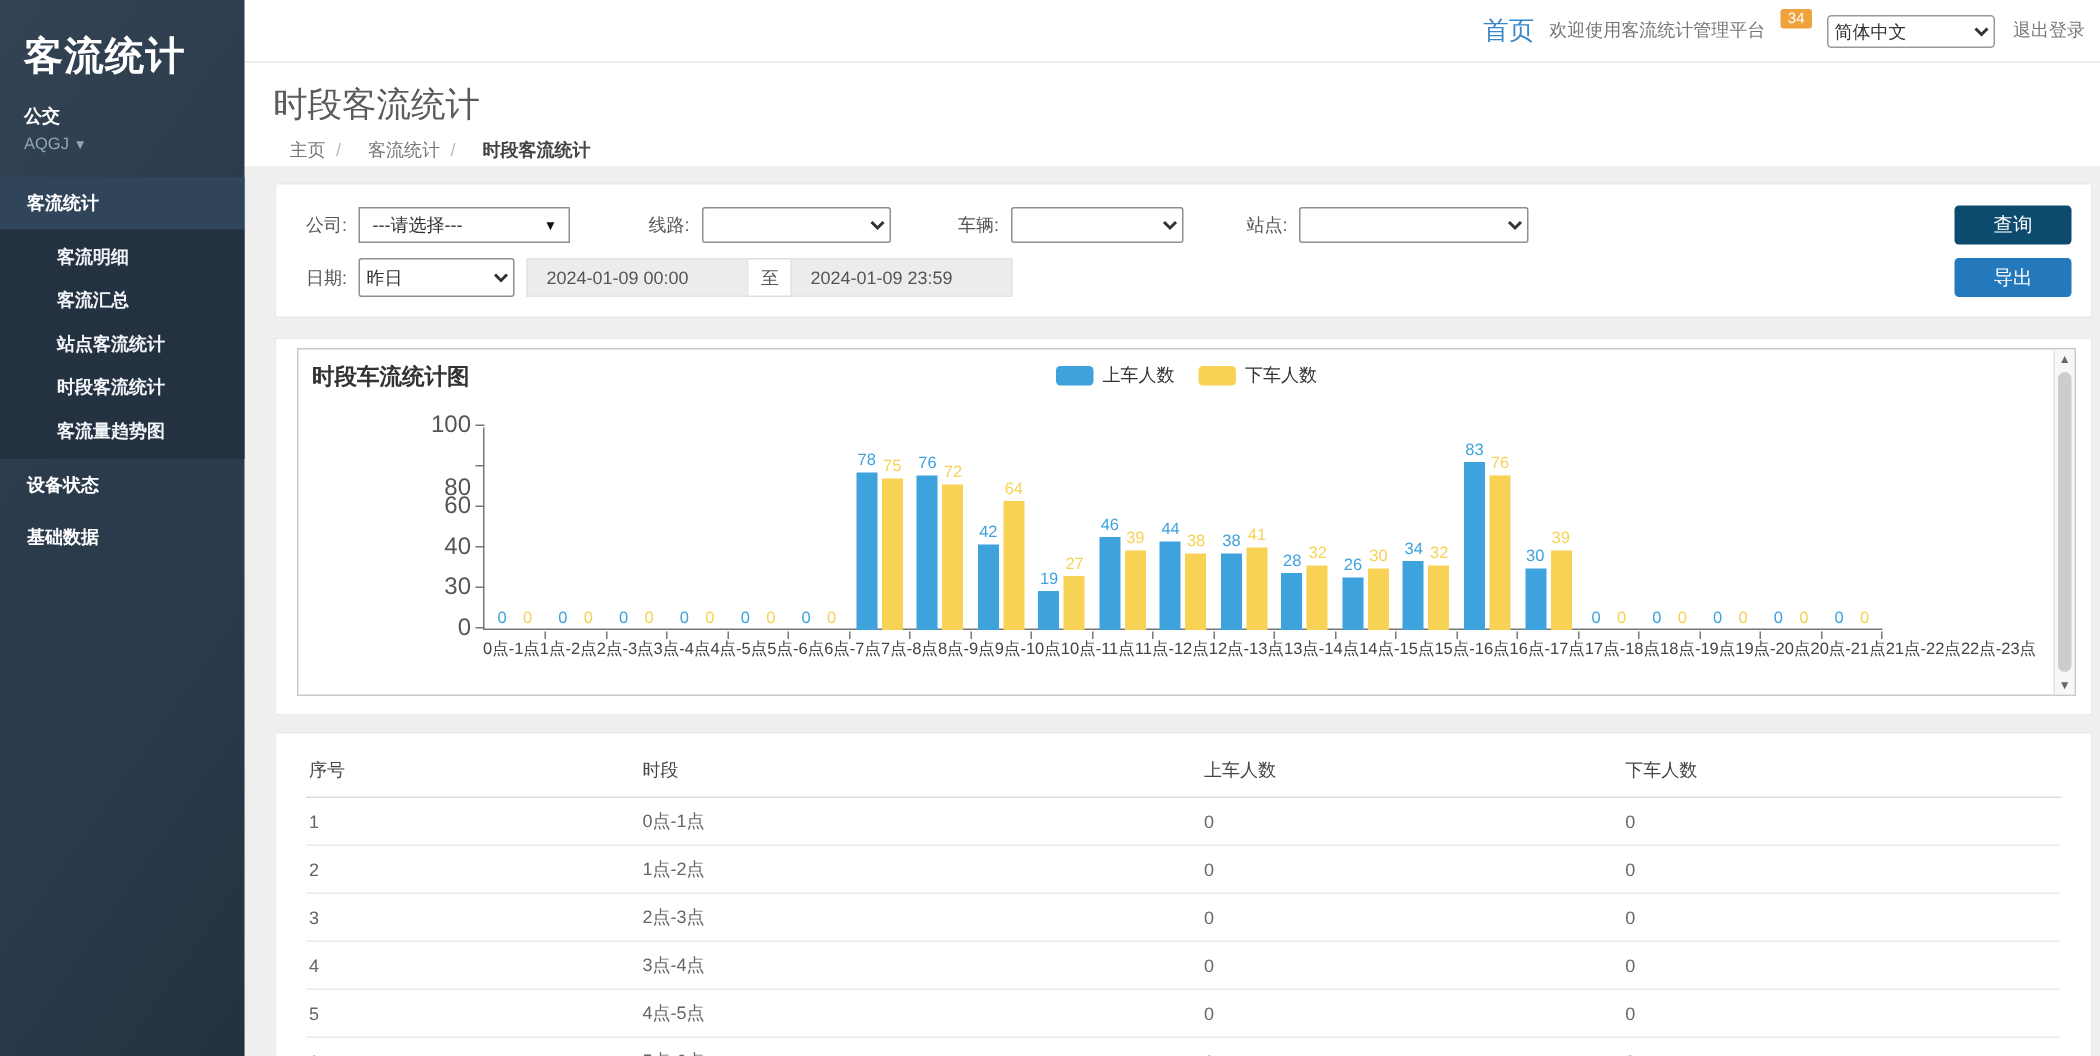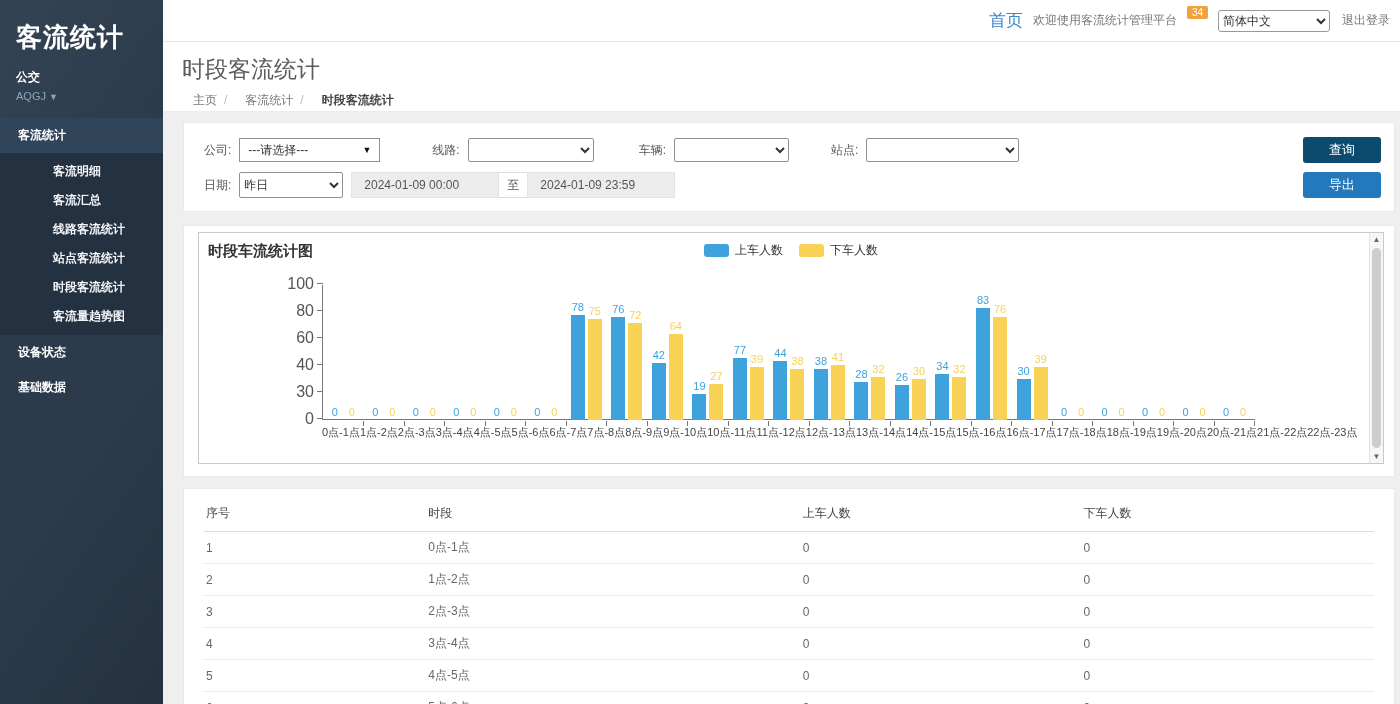--- a/index.html
+++ b/index.html
@@ -13,21 +13,21 @@
       linear-gradient(305deg, rgba(0,0,0,0.16) 0%, transparent 38%),
       #2b3b4c;
     color:#fff; z-index:5; }
   .brand-block { padding:20px 16px 0 16px; height:118px; }
   .brand-title { font-size:26px; font-weight:bold; letter-spacing:1px; }
   .org-name { font-size:12px; font-weight:bold; margin-top:14px; }
   .org-code { font-size:11px; color:#8ea6b8; margin-top:4px; }
   .org-caret { font-size:9px; color:#8ea6b8; margin-left:3px; }
   .menu-section { padding:9px 18px; font-size:12px; font-weight:bold; color:#fff; cursor:pointer; }
   .menu-section.open { background:#31455a; }
-  .submenu { background:#243140; padding:4px 15px; }
+  .submenu { background:#243140; padding:4px 0; }
   .submenu-item { padding:6px 10px 6px 38px; font-size:12px; font-weight:bold; color:#f2f5f8; cursor:pointer; }
 
   
   .main { position:absolute; left:163px; top:0; width:1237px; height:704px; }
 
   .topbar { height:42px; background:#fff; border-bottom:1px solid #e7e7e7;
     display:flex; align-items:center; justify-content:flex-end; padding-right:10px; gap:10px; }
   .home-link { font-size:17px; color:#3a87c8; cursor:pointer; }
   .welcome-text { font-size:12px; color:#777; }
   .notif-badge { font-size:10px; color:#fff; background:#f0a23c; border-radius:2px;
@@ -113,21 +113,20 @@
 <div class="sidebar">
   <div class="brand-block">
     <div class="brand-title">客流统计</div>
     <div class="org-name">公交</div>
     <div class="org-code"><span>AQGJ</span><span class="org-caret">▼</span></div>
   </div>
   <div class="menu-section open">客流统计</div>
   <div class="submenu">
       <div class="submenu-item">客流明细</div>
       <div class="submenu-item">客流汇总</div>
-      <div class="submenu-item">线路客流统计</div>
       <div class="submenu-item">站点客流统计</div>
       <div class="submenu-item">时段客流统计</div>
       <div class="submenu-item">客流量趋势图</div>
     </div>
   <div class="menu-section">设备状态</div>
   <div class="menu-section">基础数据</div>
 </div>
 
 <div class="main">
 
@@ -283,21 +282,21 @@
                   <div class="bar-val" style="color: rgb(62, 162, 220);">19</div>
                   <div class="bar" style="height: 26px; background: rgb(62, 162, 220);"></div>
                 </div>
                 <div class="bar-col">
                   <div class="bar-val" style="color: rgb(248, 210, 84);">27</div>
                   <div class="bar" style="height: 36px; background: rgb(248, 210, 84);"></div>
                 </div>
               </div>
               <div class="bar-group">
                 <div class="bar-col">
-                  <div class="bar-val" style="color: rgb(62, 162, 220);">77</div>
+                  <div class="bar-val" style="color: rgb(62, 162, 220);">46</div>
                   <div class="bar" style="height: 62px; background: rgb(62, 162, 220);"></div>
                 </div>
                 <div class="bar-col">
                   <div class="bar-val" style="color: rgb(248, 210, 84);">39</div>
                   <div class="bar" style="height: 53px; background: rgb(248, 210, 84);"></div>
                 </div>
               </div>
               <div class="bar-group">
                 <div class="bar-col">
                   <div class="bar-val" style="color: rgb(62, 162, 220);">44</div>
@@ -420,21 +419,21 @@
               </div>
             </div>
         <div class="ylabel" style="bottom: -7px;">0</div>
             <div class="ytick" style="bottom: 0px;"></div>
             <div class="ylabel" style="bottom: 20px;">30</div>
             <div class="ytick" style="bottom: 27px;"></div>
             <div class="ylabel" style="bottom: 47px;">40</div>
             <div class="ytick" style="bottom: 54px;"></div>
             <div class="ylabel" style="bottom: 74px;">60</div>
             <div class="ytick" style="bottom: 81px;"></div>
-            <div class="ylabel" style="bottom: 101px;">80</div>
+            <div class="ylabel" style="bottom: 86px;">80</div>
             <div class="ytick" style="bottom: 108px;"></div>
             <div class="ylabel" style="bottom: 128px;">100</div>
             <div class="ytick" style="bottom: 135px;"></div>
           </div>
         <div class="xlabels">
             <div class="x-slot">
               <span>0点-1点</span>
             </div>
             <div class="x-slot">
               <span>1点-2点</span>

